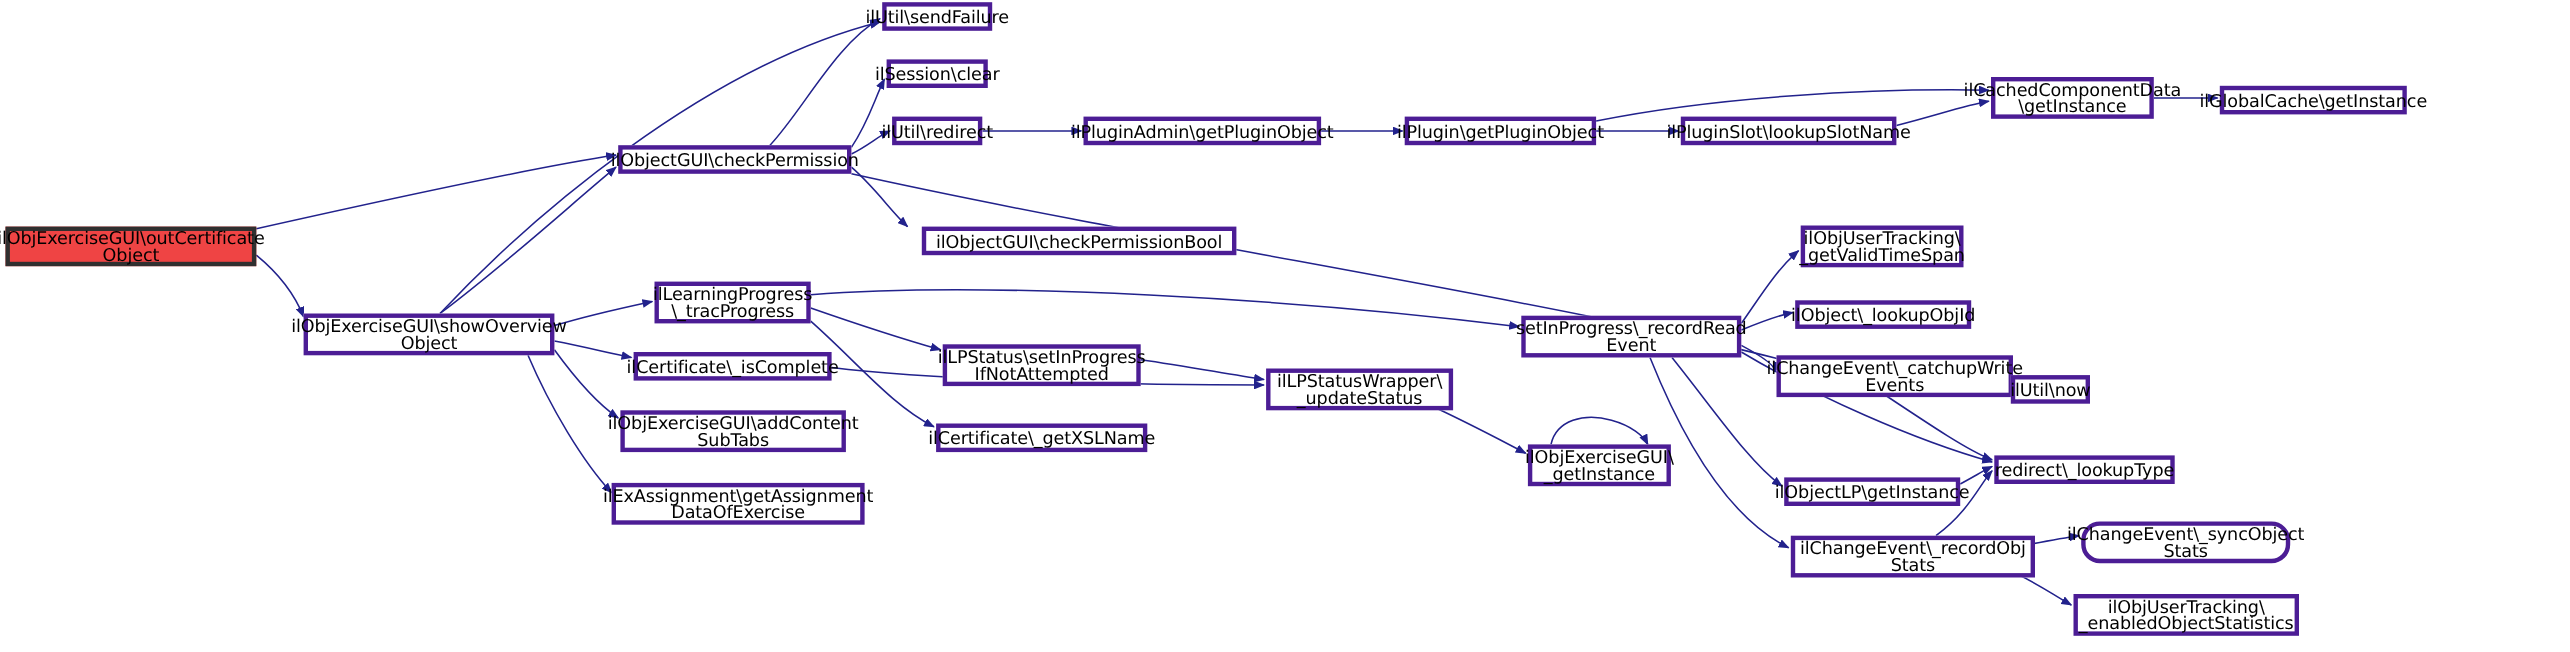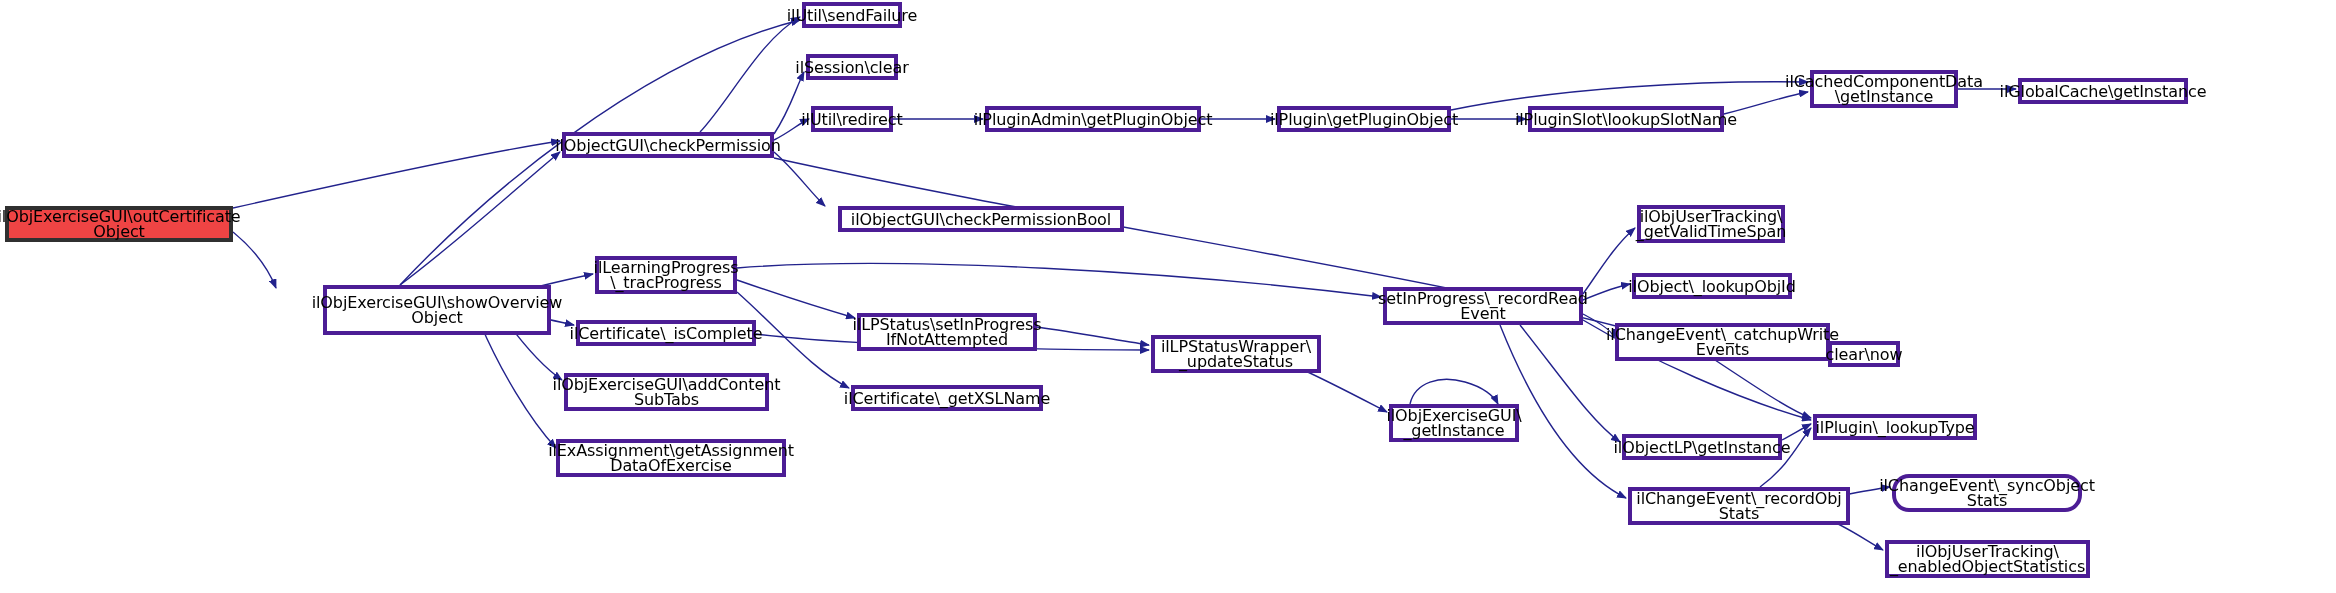--- a/index.html
+++ b/index.html
@@ -89,21 +89,21 @@
         <path d="M1830,344 L1826,354" fill="none" stroke="#22228c" stroke-width="1.4" marker-end="url(#arrow)"></path>
         <path d="M1782,440 C1795,433 1803,428 1811,424" fill="none" stroke="#22228c" stroke-width="1.4" marker-end="url(#arrow)"></path>
         <path d="M1818,500 C1845,495 1868,490 1890,487" fill="none" stroke="#22228c" stroke-width="1.4" marker-end="url(#arrow)"></path>
         <path d="M1818,515 C1845,525 1865,540 1883,550" fill="none" stroke="#22228c" stroke-width="1.4" marker-end="url(#arrow)"></path>
         <path d="M1760,487 C1790,465 1800,440 1811,428" fill="none" stroke="#22228c" stroke-width="1.4" marker-end="url(#arrow)"></path>
       </g>
   </svg>
   <div id="nodes">
       <div class="node root" style="left: 5px; top: 206px; width: 228px; height: 36px;">ilObjExerciseGUI\outCertificate
 Object</div>
-      <div class="node" style="left: 276px; top: 285px; width: 228px; height: 50px; margin-left: 47px;">ilObjExerciseGUI\showOverview
+      <div class="node" style="left: 276px; top: 285px; width: 228px; height: 38px;">ilObjExerciseGUI\showOverview
 Object</div>
       <div class="node" style="left: 562px; top: 132px; width: 212px; height: 26px;">ilObjectGUI\checkPermission</div>
       <div class="node" style="left: 802px; top: 2px; width: 100px; height: 26px;">ilUtil\sendFailure</div>
       <div class="node" style="left: 806px; top: 54px; width: 92px; height: 26px;">ilSession\clear</div>
       <div class="node" style="left: 811px; top: 106px; width: 82px; height: 26px;">ilUtil\redirect</div>
       <div class="node" style="left: 827px; top: 206px; width: 286px; height: 26px; margin-left: 11px;">ilObjectGUI\checkPermissionBool</div>
       <div class="node" style="left: 985px; top: 106px; width: 216px; height: 26px;">ilPluginAdmin\getPluginObject</div>
       <div class="node" style="left: 1277px; top: 106px; width: 174px; height: 26px;">ilPlugin\getPluginObject</div>
       <div class="node" style="left: 1528px; top: 106px; width: 196px; height: 26px;">ilPluginSlot\lookupSlotName</div>
       <div class="node" style="left: 1810px; top: 70px; width: 148px; height: 38px;">ilCachedComponentData
@@ -123,22 +123,22 @@
 _updateStatus</div>
       <div class="node" style="left: 1383px; top: 287px; width: 200px; height: 38px;">setInProgress\_recordRead
 Event</div>
       <div class="node" style="left: 1389px; top: 404px; width: 130px; height: 38px;">ilObjExerciseGUI\
 _getInstance</div>
       <div class="node" style="left: 1637px; top: 205px; width: 148px; height: 38px;">ilObjUserTracking\
 _getValidTimeSpan</div>
       <div class="node" style="left: 1632px; top: 273px; width: 160px; height: 26px;">ilObject\_lookupObjId</div>
       <div class="node" style="left: 1615px; top: 323px; width: 215px; height: 38px;">ilChangeEvent\_catchupWrite
 Events</div>
-      <div class="node" style="left: 1828px; top: 341px; width: 72px; height: 26px;">clear\now</div>
-      <div class="node" style="left: 1813px; top: 414px; width: 164px; height: 26px;">ilPlugin\_lookupType</div>
+      <div class="node" style="left: 1828px; top: 341px; width: 72px; height: 26px;">ilUtil\now</div>
+      <div class="node" style="left: 1813px; top: 414px; width: 164px; height: 26px;">redirect\_lookupType</div>
       <div class="node" style="left: 1622px; top: 434px; width: 160px; height: 26px;">ilObjectLP\getInstance</div>
       <div class="node" style="left: 1628px; top: 487px; width: 222px; height: 38px;">ilChangeEvent\_recordObj
 Stats</div>
       <div class="node" style="left: 1892px; top: 474px; width: 190px; height: 38px; border-radius: 17px;">ilChangeEvent\_syncObject
 Stats</div>
       <div class="node" style="left: 1885px; top: 540px; width: 205px; height: 38px;">ilObjUserTracking\
 _enabledObjectStatistics</div>
     </div>
 </div>
 

